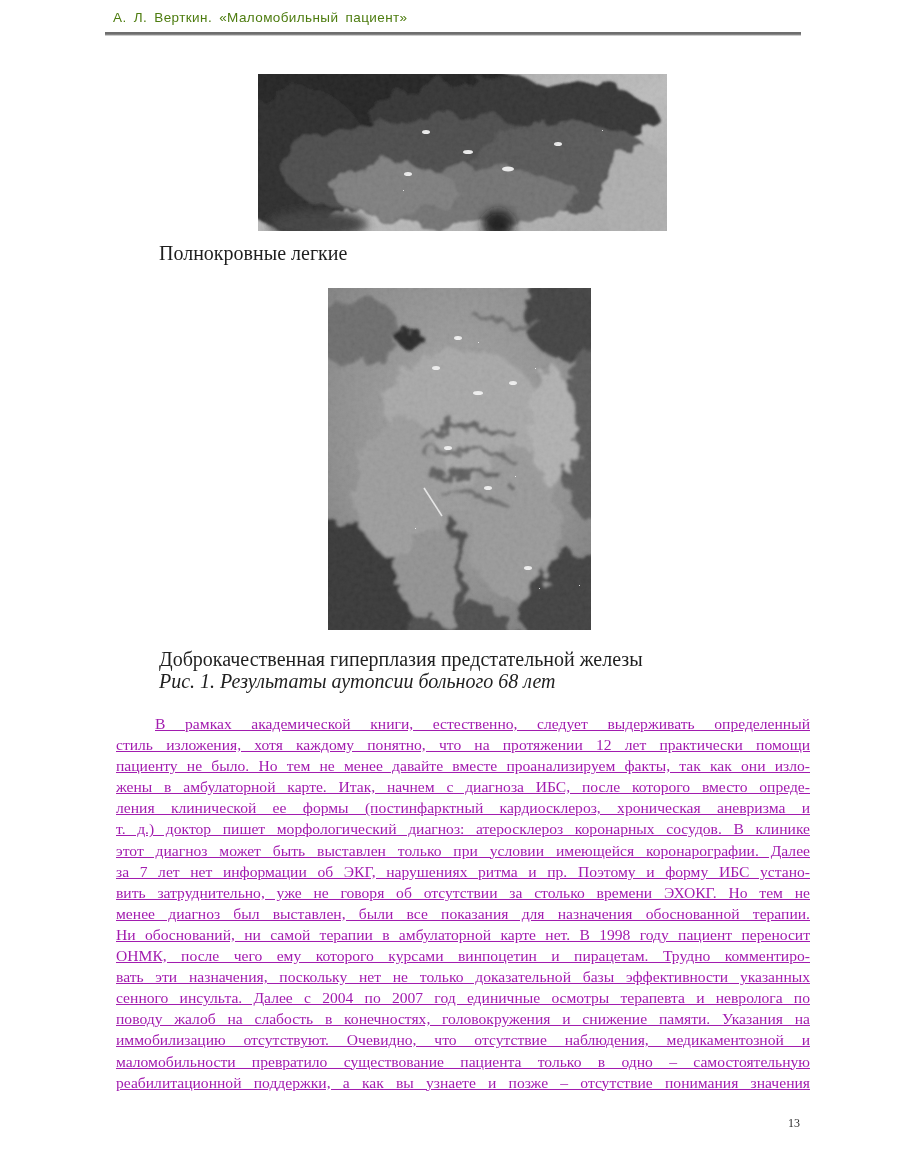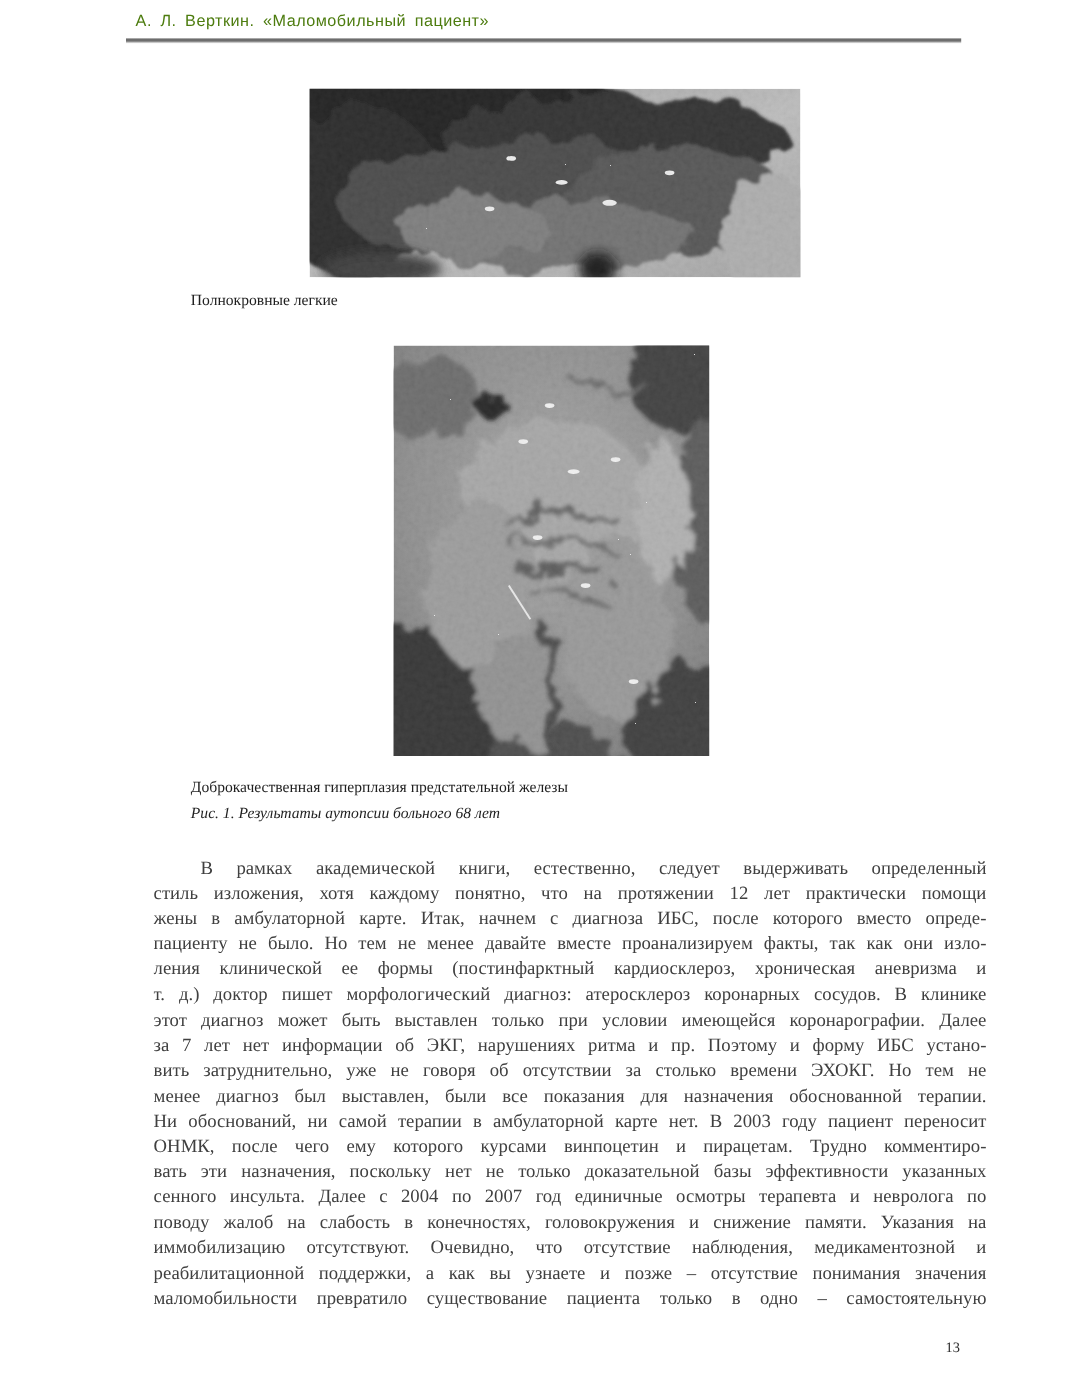--- a/index.html
+++ b/index.html
@@ -25,31 +25,31 @@
     background: linear-gradient(#6e6e6e 0%, #6e6e6e 55%, #bdbdbd 80%, #e6e6e6 100%);
   }
 
   .figure { position: absolute; margin: 0; padding: 0; line-height: 0; }
   .figure svg { display: block; }
   .figure-lungs    { left: 258px; top: 74px;  width: 409px; height: 157px; }
   .figure-prostate { left: 328px; top: 288px; width: 263px; height: 342px; }
 
   .caption, .fig-label {
     position: absolute; left: 159px;
-    font-size: 13px; color: #1f1f1f;
+    font-size: 20px; color: #1f1f1f;
     white-space: nowrap;
   }
   .caption-lungs    { top: 242px; }
   .caption-prostate { top: 648px; }
   .fig-label        { top: 670px; font-style: italic; }
 
   .body-text {
-    position: absolute; left: 128px; top: 713px;
+    position: absolute; left: 116px; top: 713px;
     width: 694px;
-    font-size: 15.6px; color: #404040;
+    font-size: 15.6px; color: #a21caf; text-decoration: underline;
   }
   .bodyline {
     height: 21.1px; line-height: 21.1px;
     overflow: hidden;
     text-align: justify;
     text-align-last: justify;
     -moz-text-align-last: justify;
     text-justify: inter-word;
     white-space: normal;
   }
@@ -186,33 +186,33 @@
       <rect width="263" height="342" filter="url(#speck2)" opacity="0.85"></rect>
       <rect width="263" height="342" filter="url(#grain)" opacity="0.18"></rect>
     </svg>
   </figure>
   <div class="caption caption-prostate">Доброкачественная гиперплазия предстательной железы</div>
   <div class="fig-label">Рис. 1. Результаты аутопсии больного 68 лет</div>
 
   <div class="body-text">
       <div class="bodyline first">В рамках академической книги, естественно, следует выдерживать определенный</div>
       <div class="bodyline">стиль изложения, хотя каждому понятно, что на протяжении 12 лет практически помощи</div>
+      <div class="bodyline">пациенту не было. Но тем не менее давайте вместе проанализируем факты, так как они изло-</div>
       <div class="bodyline">жены в амбулаторной карте. Итак, начнем с диагноза ИБС, после которого вместо опреде-</div>
-      <div class="bodyline">пациенту не было. Но тем не менее давайте вместе проанализируем факты, так как они изло-</div>
       <div class="bodyline">ления клинической ее формы (постинфарктный кардиосклероз, хроническая аневризма и</div>
       <div class="bodyline">т. д.) доктор пишет морфологический диагноз: атеросклероз коронарных сосудов. В клинике</div>
       <div class="bodyline">этот диагноз может быть выставлен только при условии имеющейся коронарографии. Далее</div>
       <div class="bodyline">за 7 лет нет информации об ЭКГ, нарушениях ритма и пр. Поэтому и форму ИБС устано-</div>
       <div class="bodyline">вить затруднительно, уже не говоря об отсутствии за столько времени ЭХОКГ. Но тем не</div>
       <div class="bodyline">менее диагноз был выставлен, были все показания для назначения обоснованной терапии.</div>
-      <div class="bodyline">Ни обоснований, ни самой терапии в амбулаторной карте нет. В 2003 году пациент переносит</div>
+      <div class="bodyline">Ни обоснований, ни самой терапии в амбулаторной карте нет. В 1998 году пациент переносит</div>
       <div class="bodyline">ОНМК, после чего ему которого курсами винпоцетин и пирацетам. Трудно комментиро-</div>
       <div class="bodyline">вать эти назначения, поскольку нет не только доказательной базы эффективности указанных</div>
       <div class="bodyline">сенного инсульта. Далее с 2004 по 2007 год единичные осмотры терапевта и невролога по</div>
       <div class="bodyline">поводу жалоб на слабость в конечностях, головокружения и снижение памяти. Указания на</div>
       <div class="bodyline">иммобилизацию отсутствуют. Очевидно, что отсутствие наблюдения, медикаментозной и</div>
+      <div class="bodyline">маломобильности превратило существование пациента только в одно – самостоятельную</div>
       <div class="bodyline">реабилитационной поддержки, а как вы узнаете и позже – отсутствие понимания значения</div>
-      <div class="bodyline">маломобильности превратило существование пациента только в одно – самостоятельную</div>
     </div>
 
   <div class="page-number">13</div>
 
 </div>
 
 </body></html>

